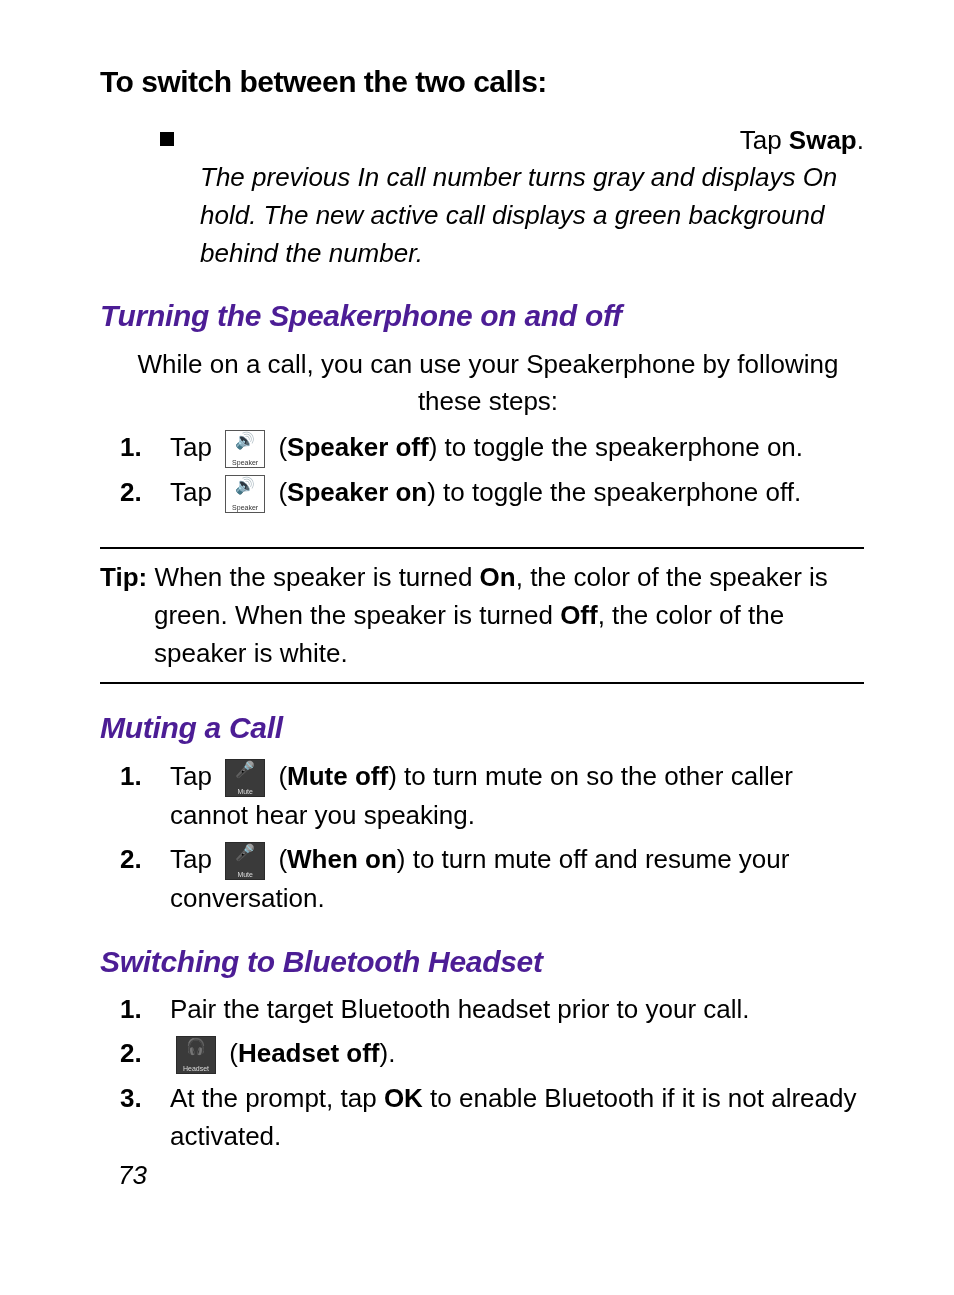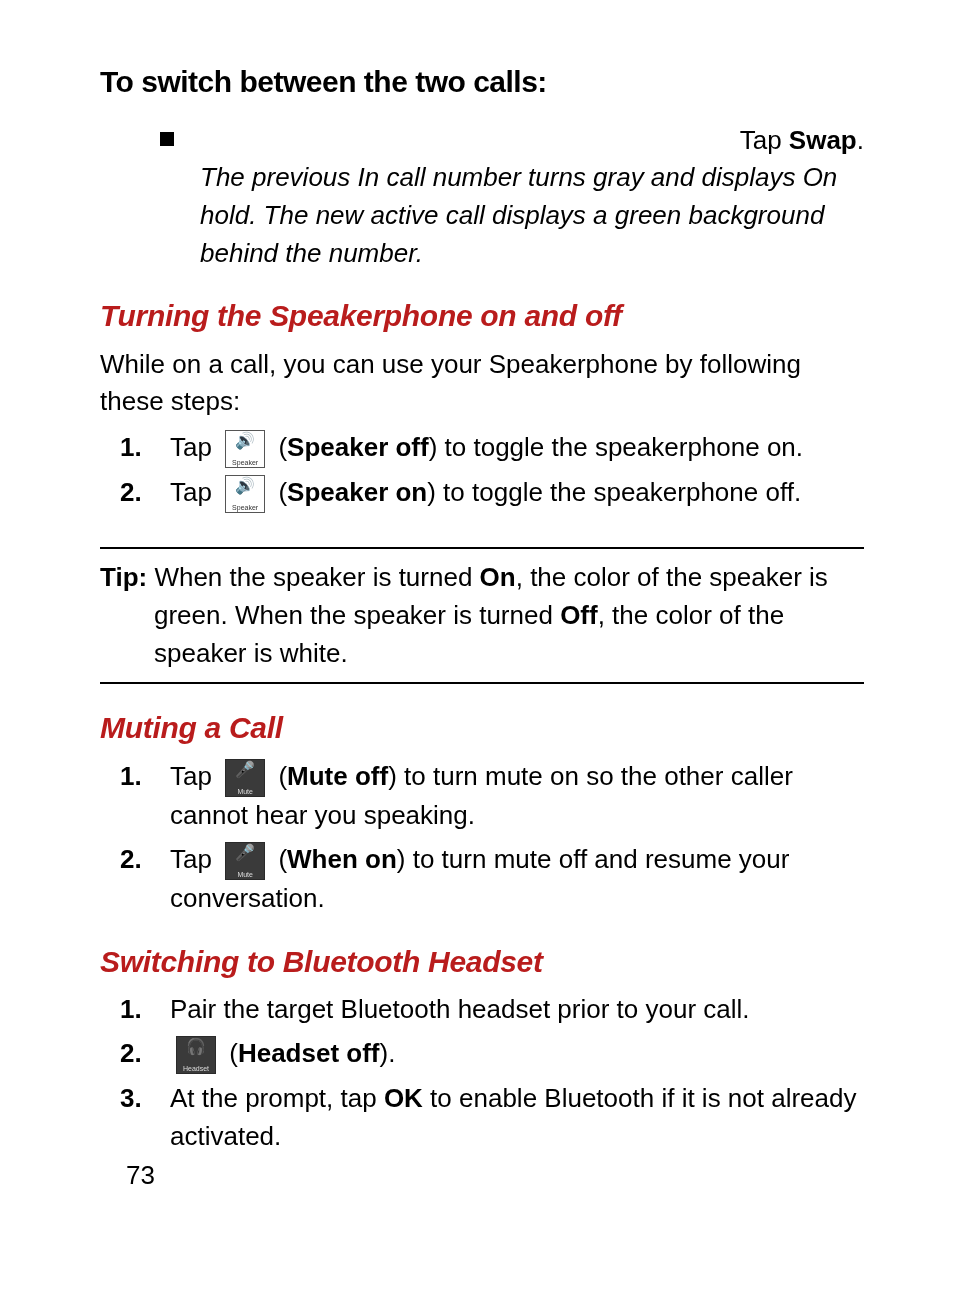--- a/index.html
+++ b/index.html
@@ -17,21 +17,21 @@
     position: relative;
     font-size: 26px;
     line-height: 1.45;
   }
   .bold { font-weight: 700; }
   .section-title {
     font-family: "Helvetica Neue", Helvetica, Arial, sans-serif;
     font-weight: 700;
     font-style: italic;
     font-size: 30px;
-    color: #b91c1c;
+    color: #4c1d95;
     margin: 22px 0 8px 0;
     letter-spacing: -0.3px;
   }
   .intro-heading {
     font-weight: 700;
     letter-spacing: -0.5px;
     font-stretch: condensed;
     font-size: 30px;
     margin-bottom: 18px;
   }
@@ -65,21 +65,22 @@
     padding-left: 60px;
     margin-bottom: 6px;
   }
   ol.numlist > li .num {
     position: absolute;
     left: 10px;
     top: 0;
     font-weight: 700;
   }
   .intro-para {
-    margin: 4px 0 8px 0;
+    margin: 4px 0 8px 12px;
+    text-align: center;
   }
   .icon-box {
     display: inline-block;
     vertical-align: middle;
     border: 1px solid #555;
     width: 40px;
     height: 38px;
     box-sizing: border-box;
     position: relative;
     margin: 0 6px;
@@ -118,22 +119,23 @@
     padding: 10px 0;
     margin: 34px 0 22px 0;
   }
   .tip-block .tip-line {
     padding-left: 54px;
     text-indent: -54px;
   }
   .page-num {
     position: absolute;
     bottom: 100px;
-    left: 126px;
+    left: 118px;
     font-size: 26px;
+    font-style: italic;
   }
 </style>
 </head>
 <body>
 
 <div class="page">
 
   <div class="intro-heading">To switch between the two calls:</div>
 
   <ul class="square">

